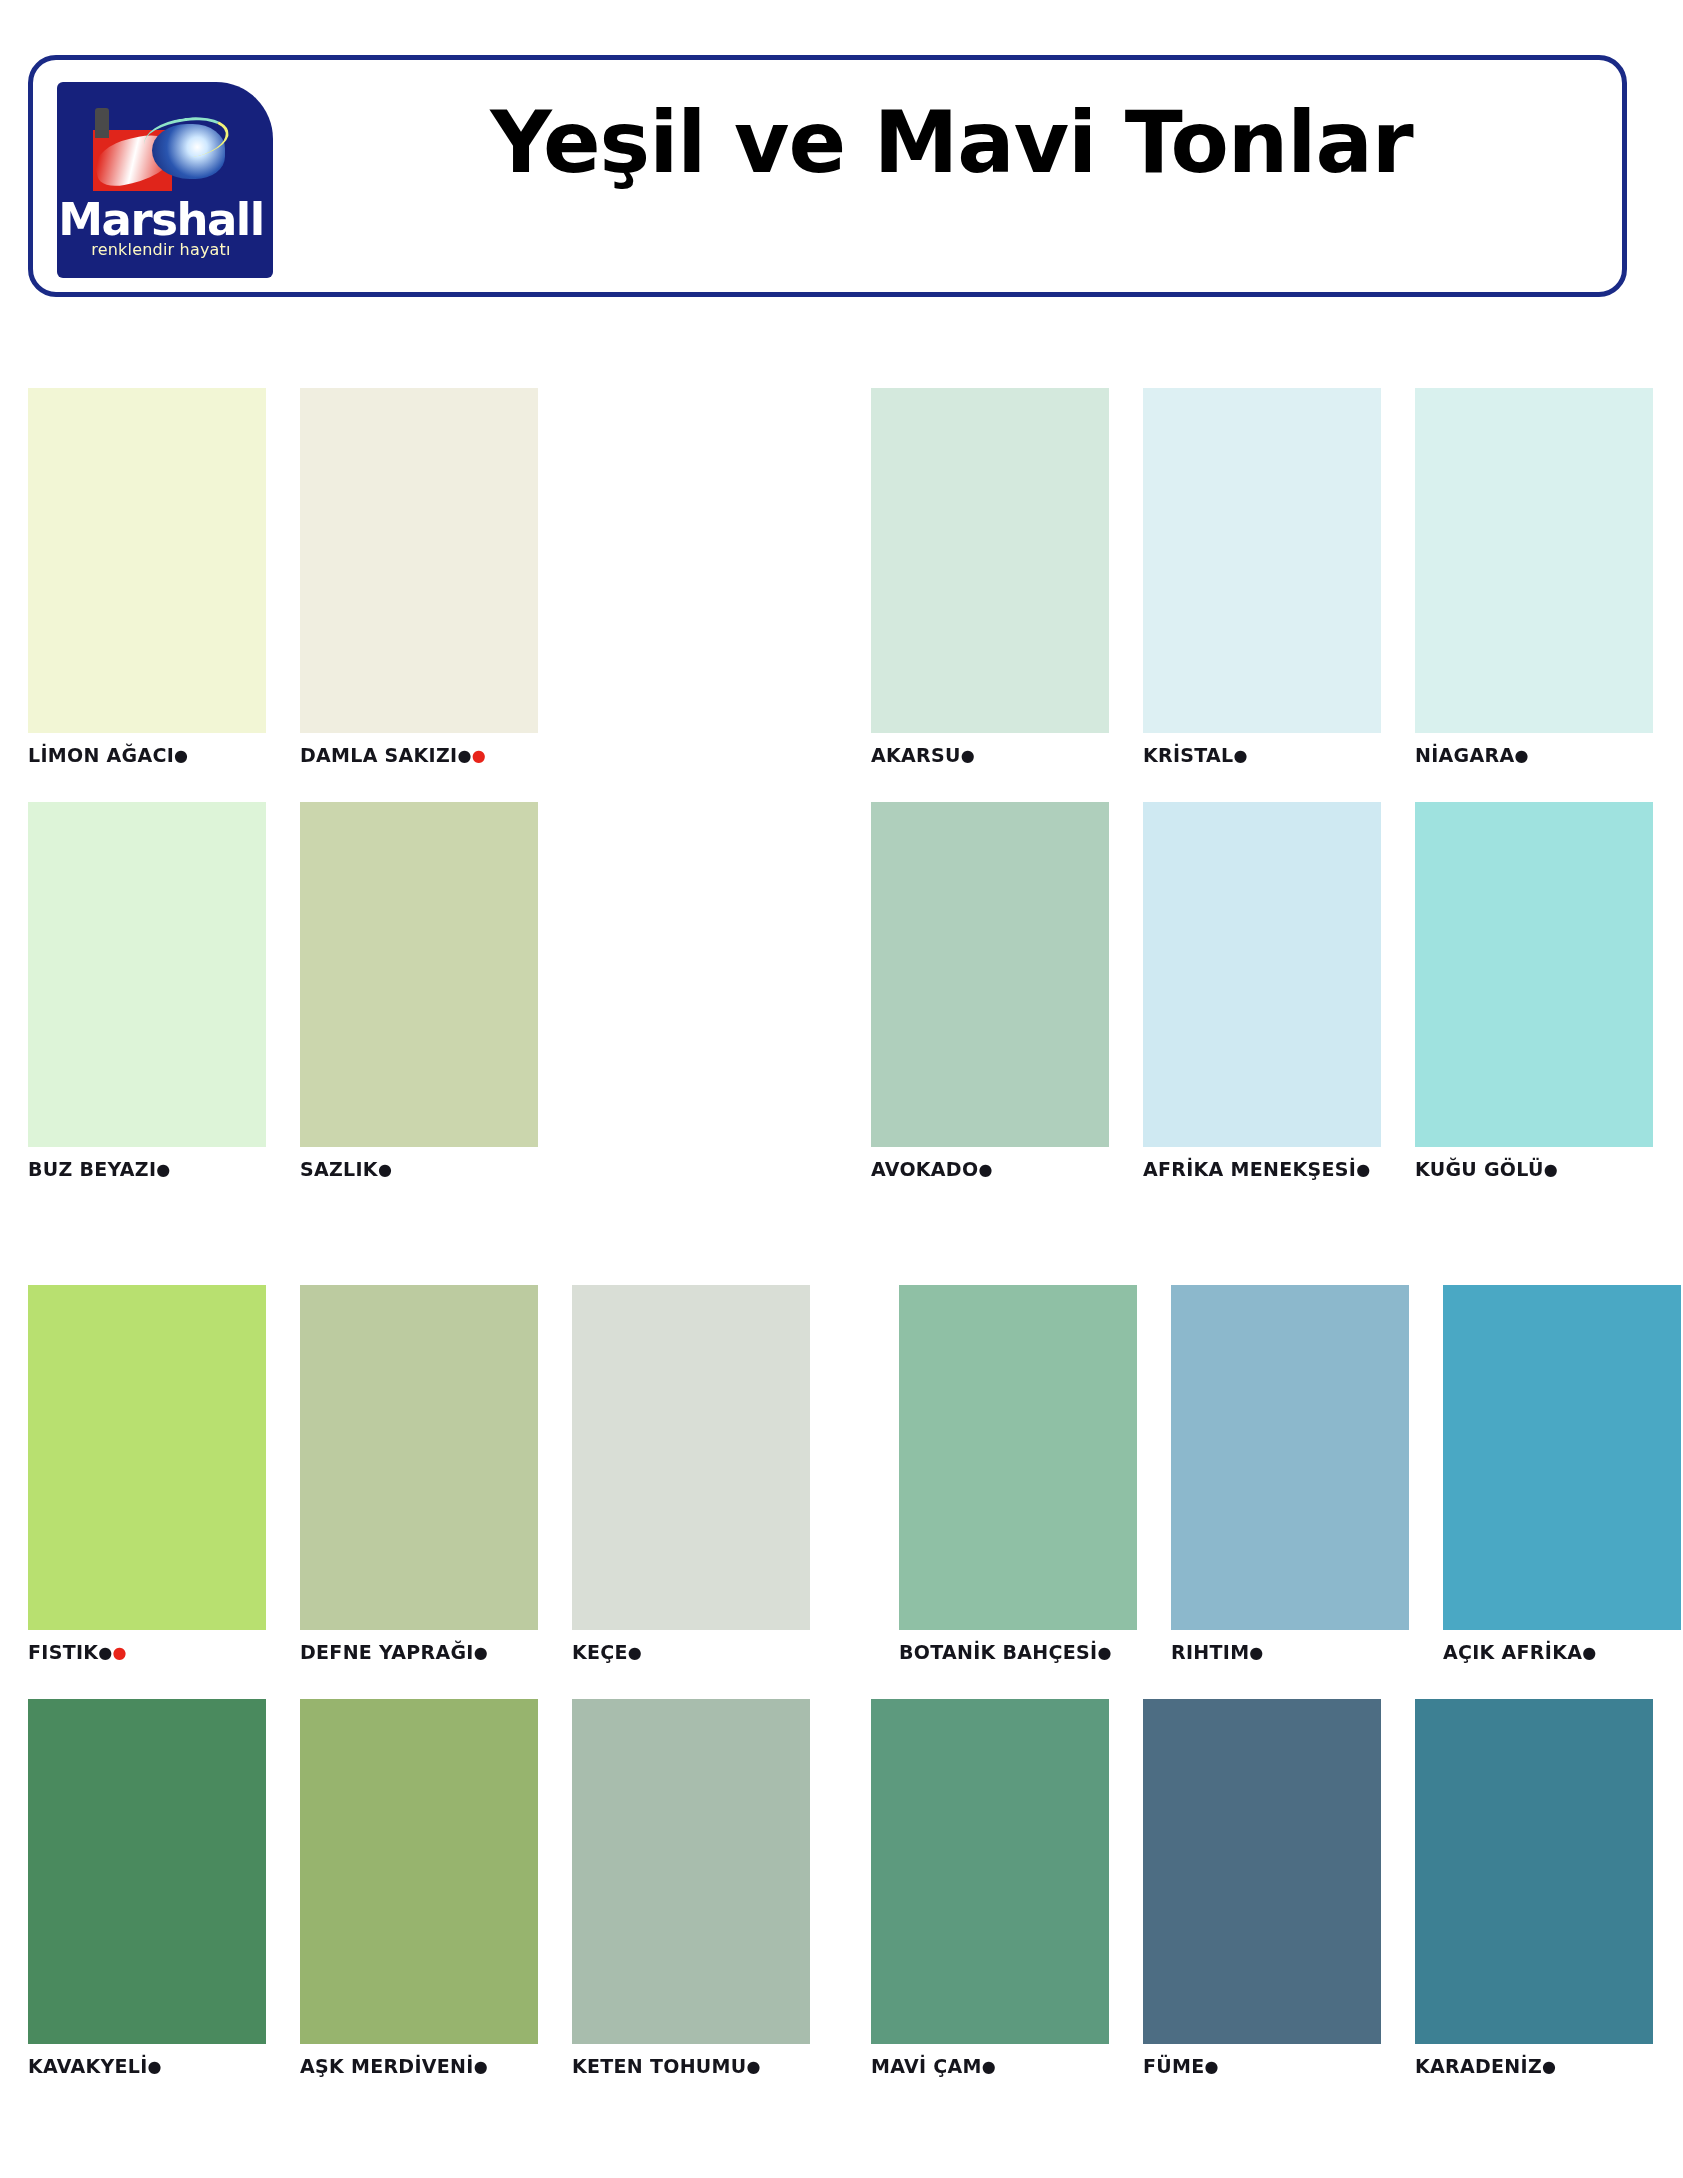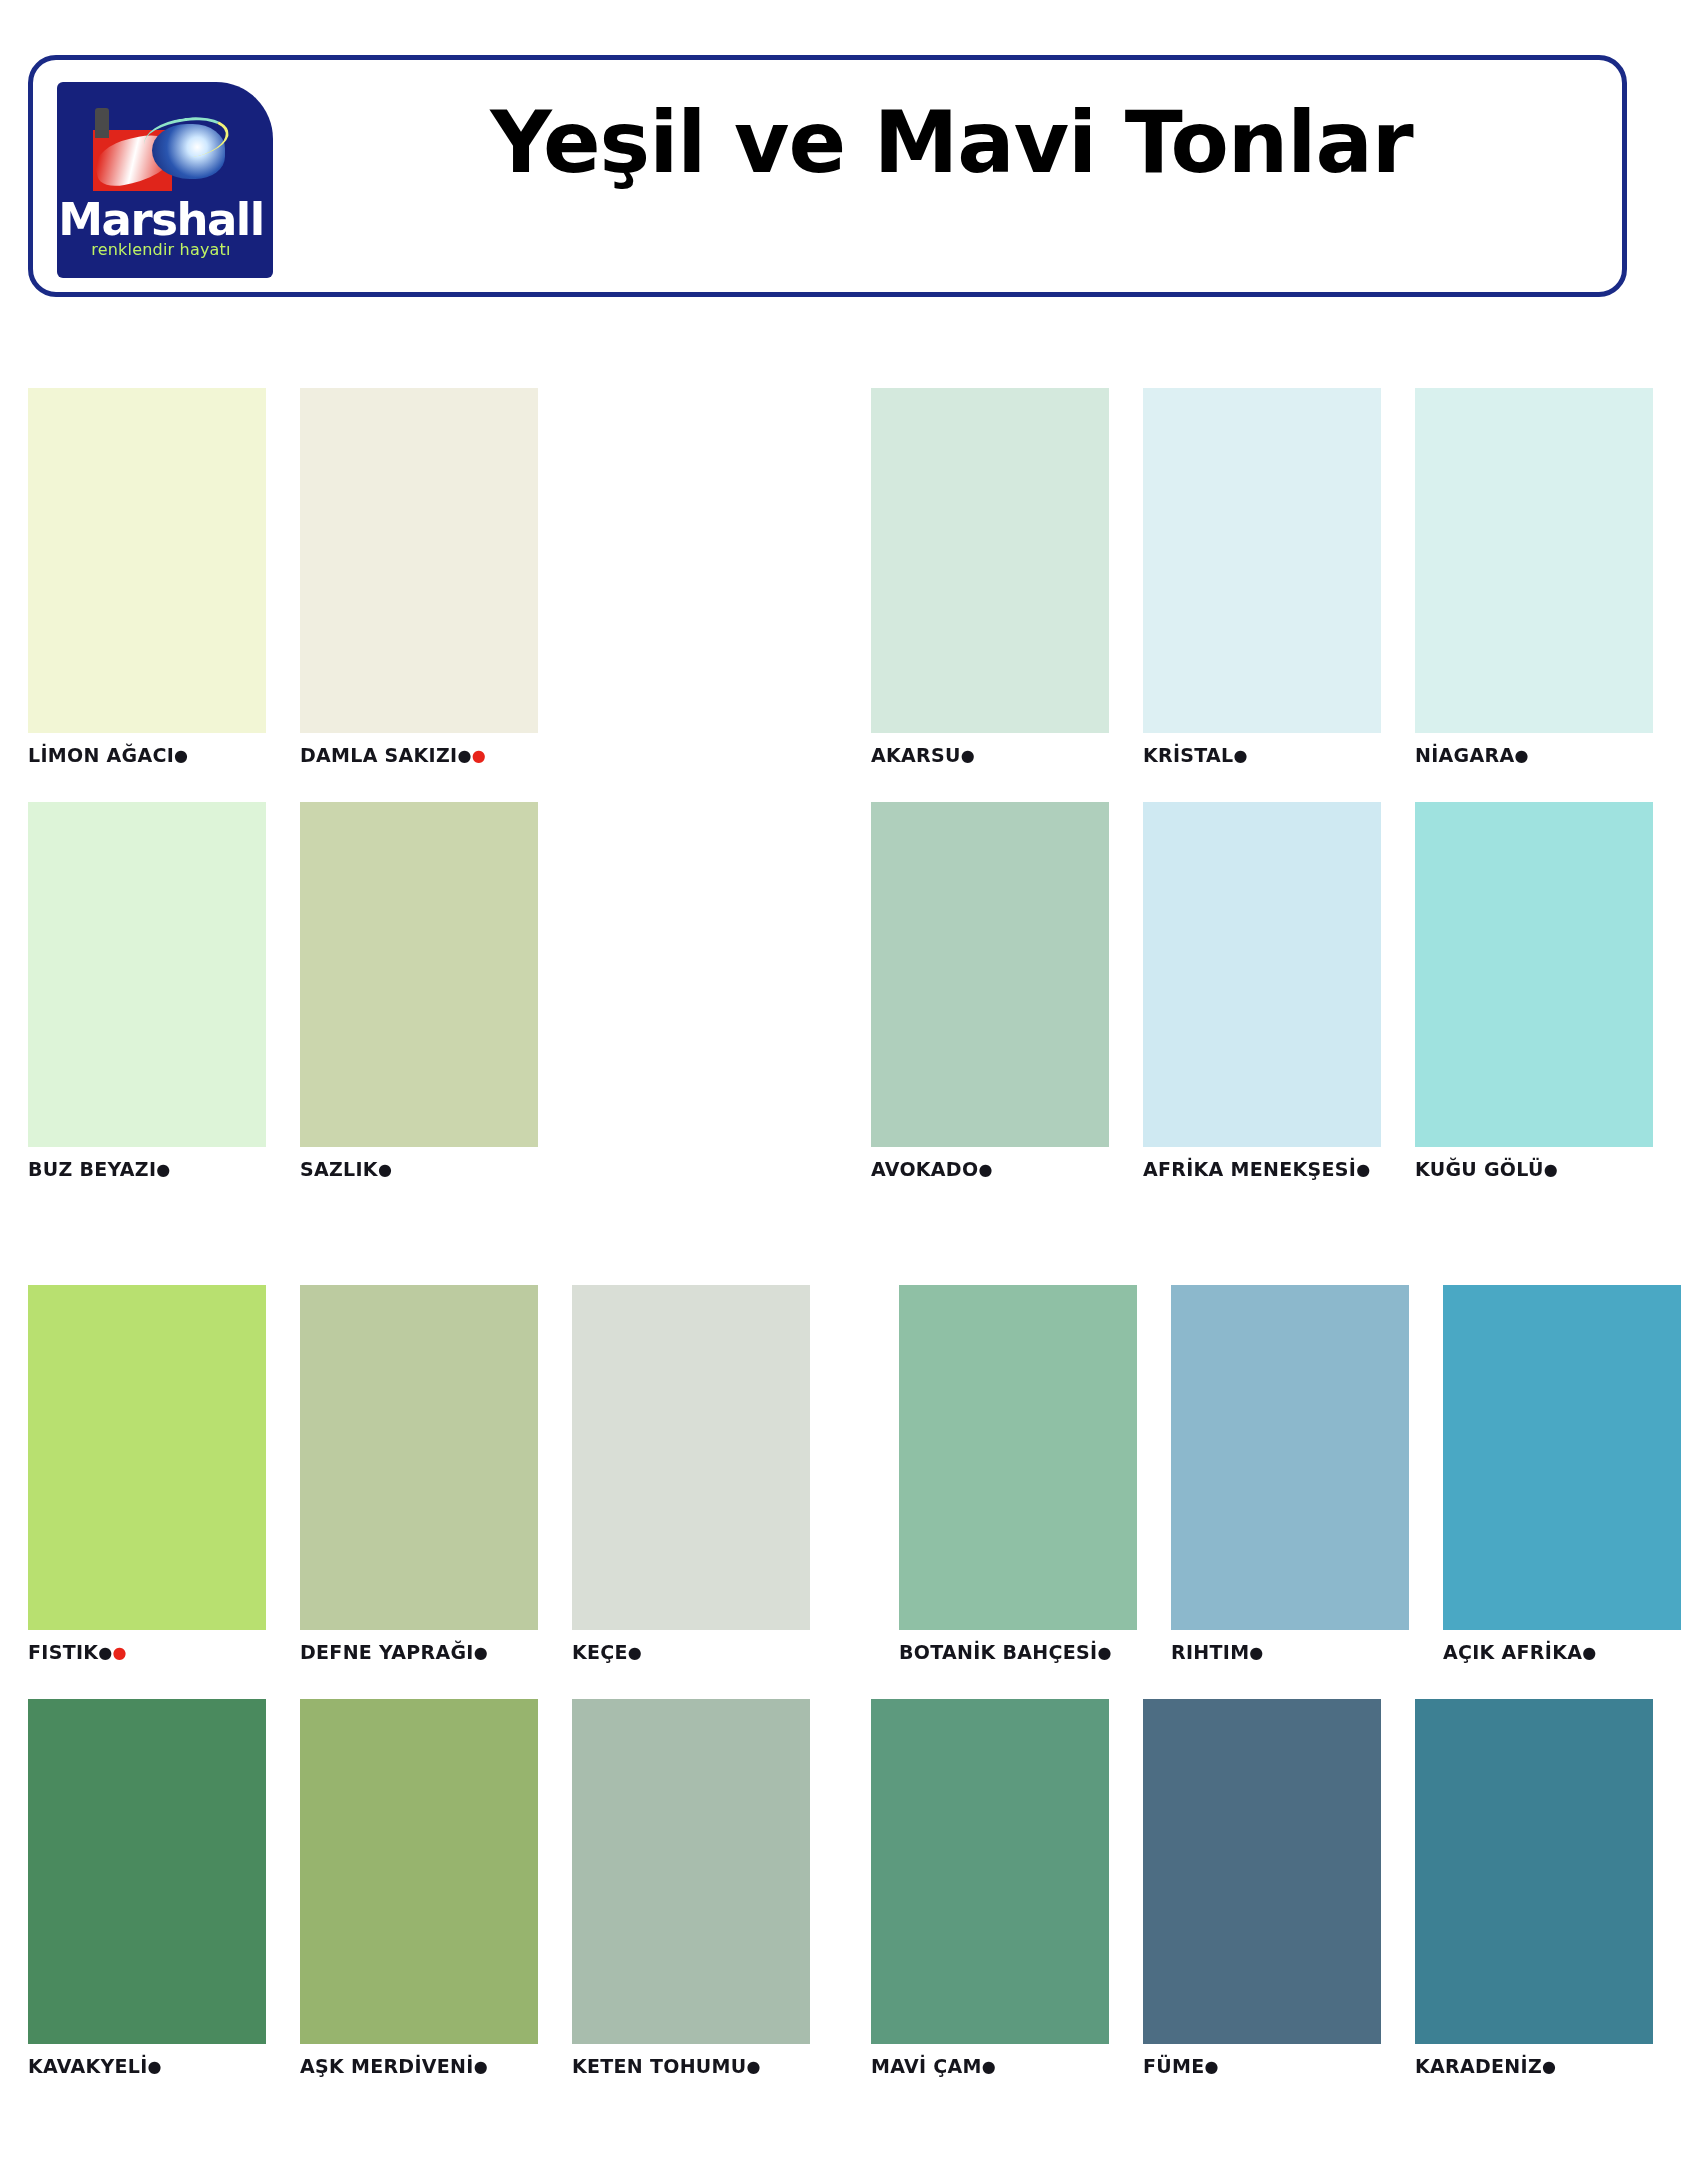--- a/index.html
+++ b/index.html
@@ -110,21 +110,21 @@
     font-weight: bold;
     letter-spacing: -1.5px;
     font-family: "DejaVu Sans", sans-serif;
   }
   .logo-tagline {
     position: absolute;
     left: 0;
     top: 158px;
     width: 208px;
     text-align: center;
-    color: #bef264;
+    color: #fef9c3;
     font-size: 16px;
     letter-spacing: 0.2px;
     font-family: "DejaVu Sans", sans-serif;
   }
 
   .page-title {
     position: absolute;
     left: 248px;
     top: 0;
     right: 0;

